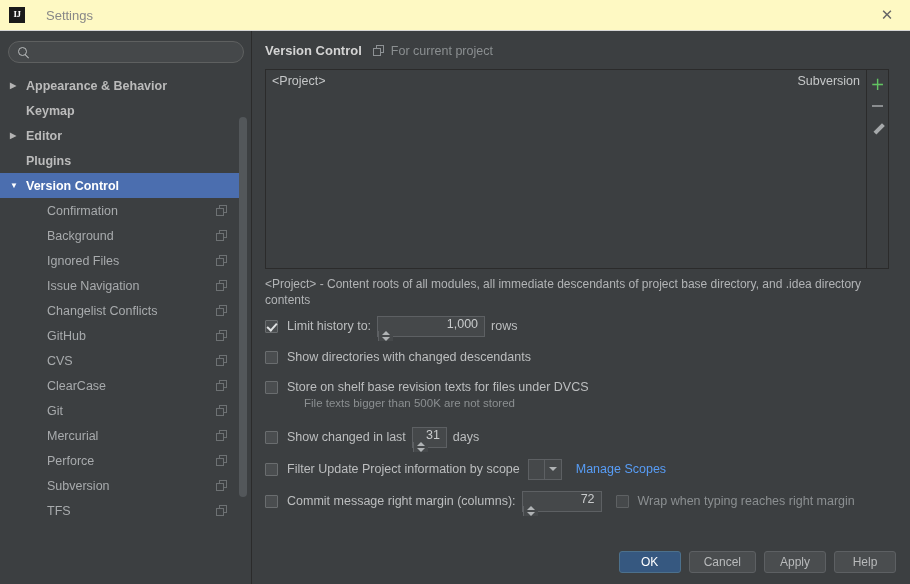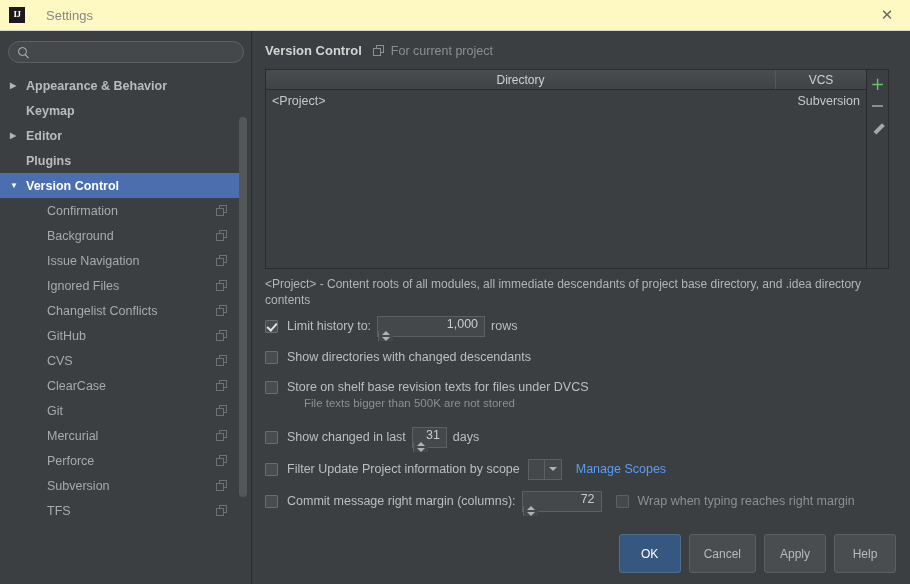--- a/index.html
+++ b/index.html
@@ -398,21 +398,21 @@
   .muted { color: #8b8f91; }
 
   
   .btnbar {
     position: absolute;
     bottom: 11px; right: 14px;
     display: flex;
     gap: 8px;
   }
   .btn {
-    height: 39px;
+    height: 22px;
     min-width: 62px;
     padding: 0 14px;
     border: 1px solid #5d6063;
     border-radius: 3px;
     background: #4a4d4f;
     color: #b8babb;
     font-size: 12px;
     display: flex;
     align-items: center;
     justify-content: center;
@@ -473,28 +473,28 @@
           </span>
         </div>
         <div class="tree-item child">
           <span>Background</span>
           <span class="copy-icon">
             <span class="back"></span>
             <span class="front"></span>
           </span>
         </div>
         <div class="tree-item child">
+          <span>Ignored Files</span>
+          <span class="copy-icon">
+            <span class="back"></span>
+            <span class="front"></span>
+          </span>
+        </div>
+        <div class="tree-item child">
           <span>Issue Navigation</span>
-          <span class="copy-icon">
-            <span class="back"></span>
-            <span class="front"></span>
-          </span>
-        </div>
-        <div class="tree-item child">
-          <span>Ignored Files</span>
           <span class="copy-icon">
             <span class="back"></span>
             <span class="front"></span>
           </span>
         </div>
         <div class="tree-item child">
           <span>Changelist Conflicts</span>
           <span class="copy-icon">
             <span class="back"></span>
             <span class="front"></span>
@@ -569,24 +569,20 @@
       <span class="panel-title">Version Control</span>
       <span class="scope-icon">
         <span class="back"></span>
           <span class="front"></span>
       </span>
       <span class="panel-subtitle">For current project</span>
     </div>
 
     <div class="table-wrap">
       <div class="table-box">
-        <div class="thead">
-          <div class="th directory">Directory</div>
-          <div class="th vcs">VCS</div>
-        </div>
         <div class="trow">
           <div class="td directory">&lt;Project&gt;</div>
           <div class="td vcs">Subversion</div>
         </div>
       </div>
       <div class="table-tools">
         <div class="tool-btn">
           <span class="icon-plus">+</span>
         </div>
         <div class="tool-btn">

